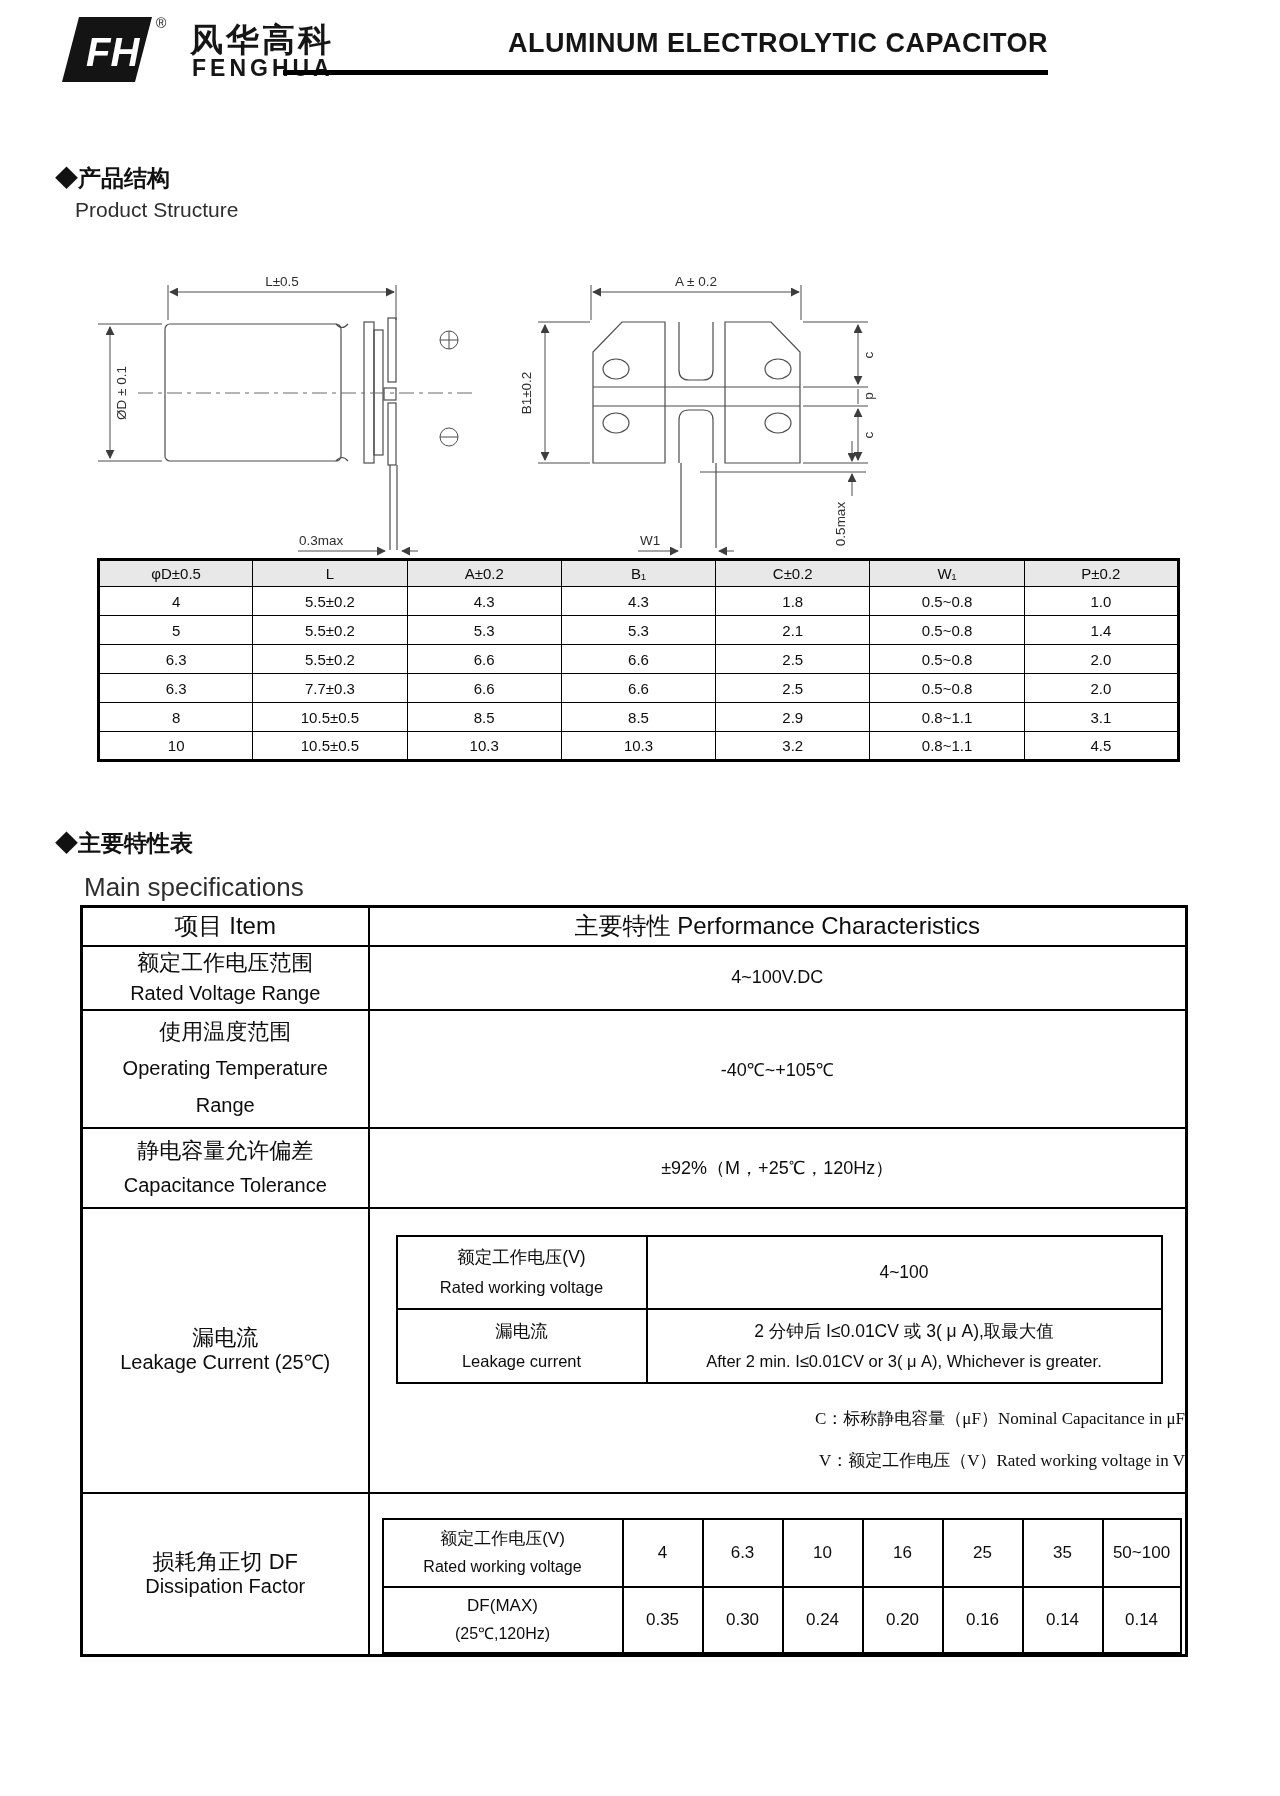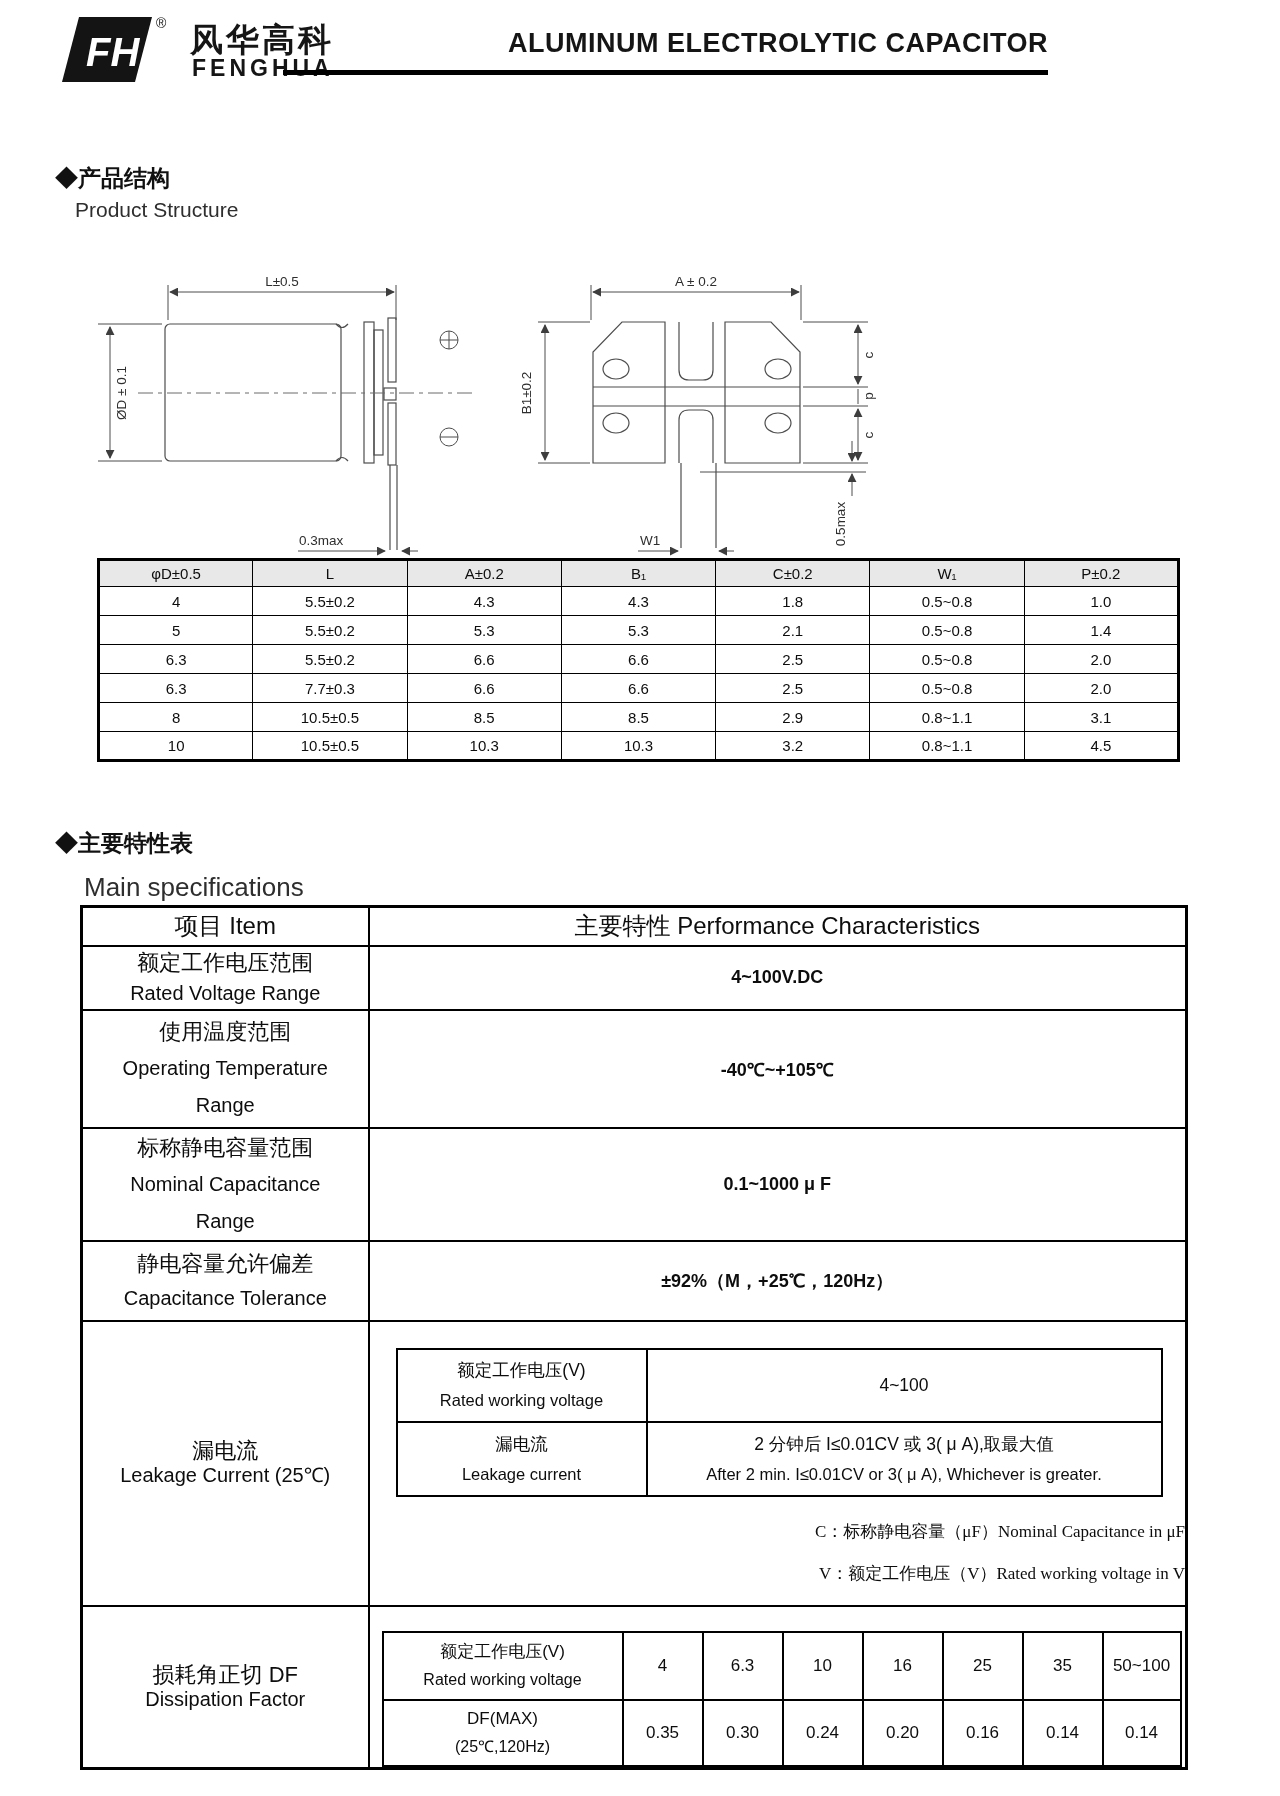--- a/index.html
+++ b/index.html
@@ -39,21 +39,21 @@
   .r-head { height:39px; }  .r-volt { height:63px; }  .r-temp { height:118px; }
   .r-cap  { height:110px; } .r-tol  { height:80px; }  .r-leak { height:285px; }
   .r-df   { height:160px; }
   .hdr-cell { font-size:24px; }
   .lbl div { font-size:22px; }
   .lbl .en { font-size:20px; }
   .lines-2 div { line-height:31px; }
   .lines-3 div { line-height:37px; }
   .lines-2t div { line-height:34px; }
   .lines-2s div { line-height:25px; }
-  .val { font-size:18px;font-weight:bold; }
+  .val { font-size:18px; }
   .cell-top { vertical-align:top !important; text-align:left !important; }
   
   .leak-table { margin:26px 0 0 26px; border-collapse:collapse; table-layout:fixed; width:765px;
                 text-align:center; color:#0d0d0d; }
   .leak-table td { border:2px solid #000; padding:0; }
   .leak-r1 { height:73px; } .leak-r2 { height:74px; }
   .leak-table .cn { font-size:17.5px; line-height:30px; }
   .leak-table .en { font-size:16.5px; line-height:30px; }
   .leak-notes { margin:14px 0 0 12px; font-size:17px; line-height:42px; text-align:right; color:#0d0d0d;font-family:Liberation Serif, serif; }
   
@@ -278,28 +278,20 @@
 
       <tr class="r-temp">
         <td class="lbl lines-3">
           <div>使用温度范围</div>
           <div class="en">Operating Temperature</div>
           <div class="en">Range</div>
         </td>
         <td class="val">-40℃~+105℃</td>
       </tr>
 
-      <tr class="r-cap">
-        <td class="lbl lines-3">
-          <div>标称静电容量范围</div>
-          <div class="en">Nominal Capacitance</div>
-          <div class="en">Range</div>
-        </td>
-        <td class="val">0.1~1000 μ F</td>
-      </tr>
 
       <tr class="r-tol">
         <td class="lbl lines-2t">
           <div>静电容量允许偏差</div>
           <div class="en">Capacitance Tolerance</div>
         </td>
         <td class="val">±92%（M，+25℃，120Hz）</td>
       </tr>
 
       <tr class="r-leak">

